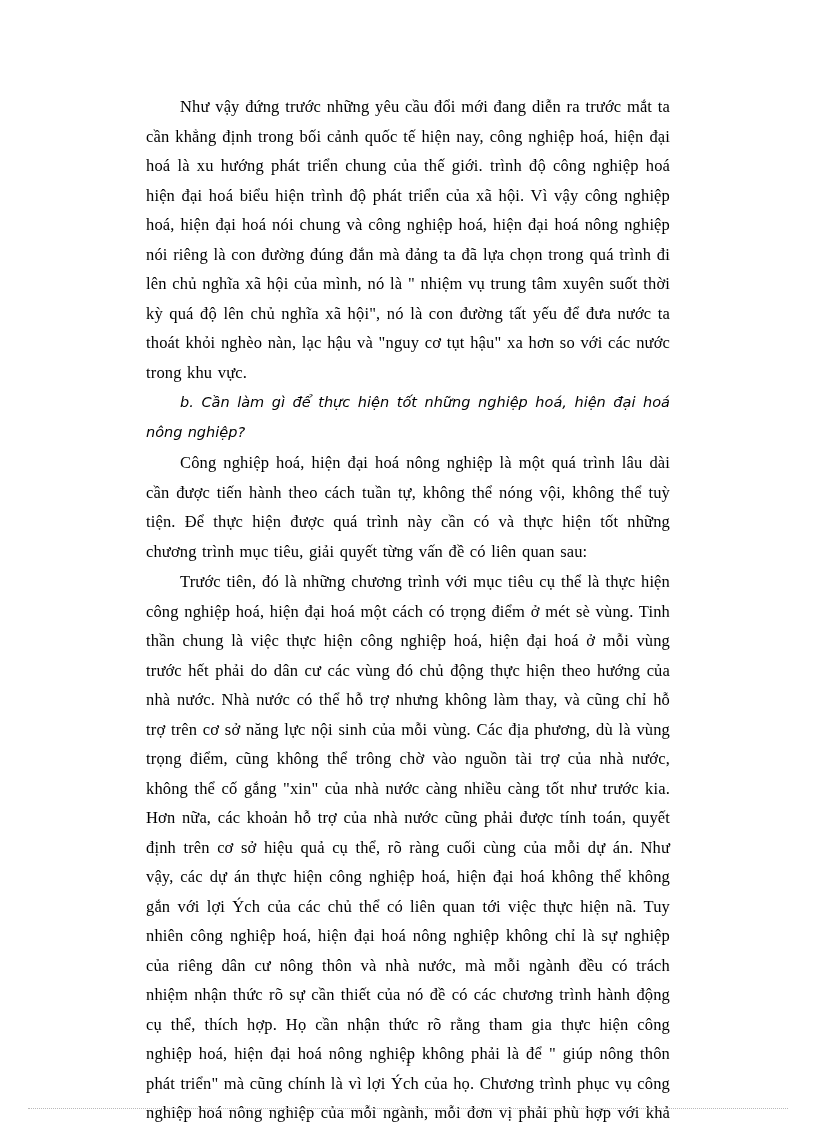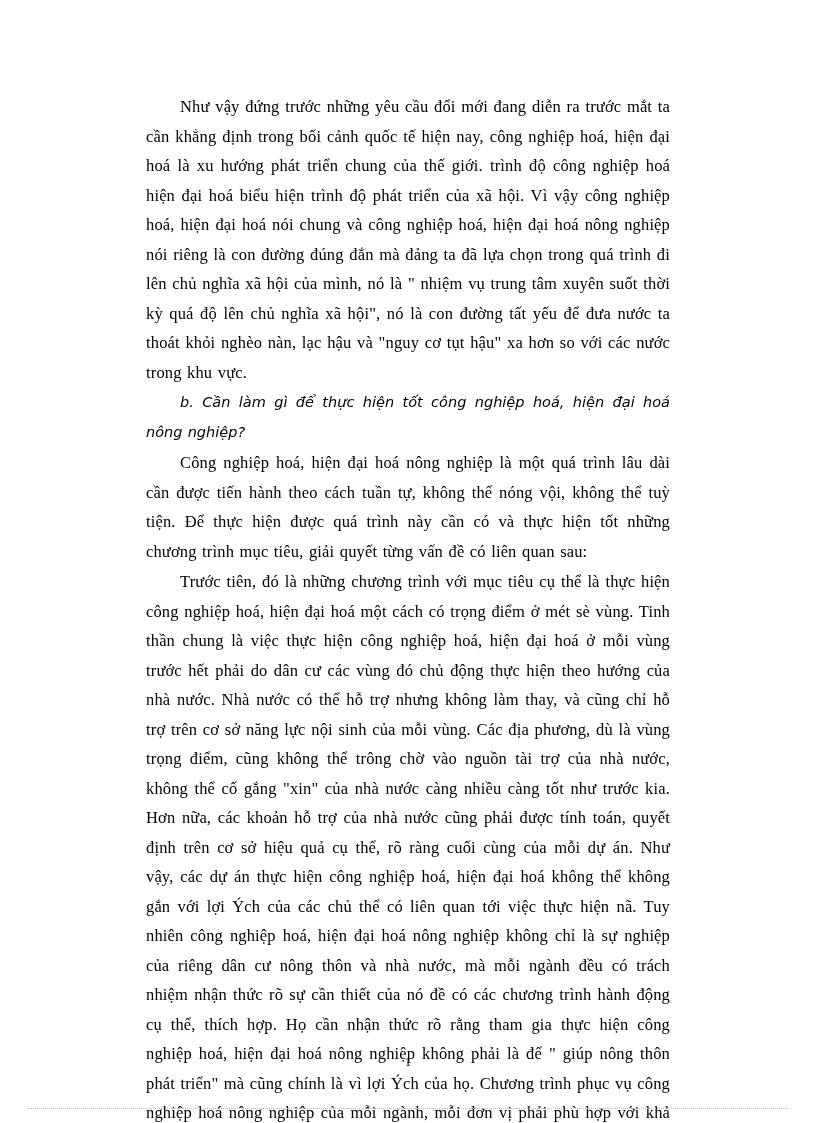--- a/index.html
+++ b/index.html
@@ -65,19 +65,19 @@
     height: 1px;
     border-top: 1px dotted #b9b9b9;
   }
 </style>
 </head>
 <body>
 
 <div class="page">
   <div class="content">
     <p class="para">Như vậy đứng trước những yêu cầu đổi mới đang diễn ra trước mắt ta cần khẳng định trong bối cảnh quốc tế hiện nay, công nghiệp hoá, hiện đại hoá là xu hướng phát triển chung của thế giới. trình độ công nghiệp hoá hiện đại hoá biểu hiện trình độ phát triển của xã hội. Vì vậy công nghiệp hoá, hiện đại hoá nói chung và công nghiệp hoá, hiện đại hoá nông nghiệp nói riêng là con đường đúng đắn mà đảng ta đã lựa chọn trong quá trình đi lên chủ nghĩa xã hội của mình, nó là " nhiệm vụ trung tâm xuyên suốt thời kỳ quá độ lên chủ nghĩa xã hội", nó là con đường tất yếu để đưa nước ta thoát khỏi nghèo nàn, lạc hậu và "nguy cơ tụt hậu" xa hơn so với các nước trong khu vực.</p>
-    <p class="para heading">b. Cần làm gì để thực hiện tốt công nghiệp hoá, hiện đại hoá nông nghiệp?</p>
+    <p class="para heading">b. Cần làm gì để thực hiện tốt những nghiệp hoá, hiện đại hoá nông nghiệp?</p>
     <p class="para">Công nghiệp hoá, hiện đại hoá nông nghiệp là một quá trình lâu dài cần được tiến hành theo cách tuần tự, không thể nóng vội, không thể tuỳ tiện. Để thực hiện được quá trình này cần có và thực hiện tốt những chương trình mục tiêu, giải quyết từng vấn đề có liên quan sau:</p>
     <p class="para">Trước tiên, đó là những chương trình với mục tiêu cụ thể là thực hiện công nghiệp hoá, hiện đại hoá một cách có trọng điểm ở mét sè vùng. Tinh thần chung là việc thực hiện công nghiệp hoá, hiện đại hoá ở mỗi vùng trước hết phải do dân cư các vùng đó chủ động thực hiện theo hướng của nhà nước. Nhà nước có thể hỗ trợ nhưng không làm thay, và cũng chỉ hỗ trợ trên cơ sở năng lực nội sinh của mỗi vùng. Các địa phương, dù là vùng trọng điểm, cũng không thể trông chờ vào nguồn tài trợ của nhà nước, không thể cố gắng "xin" của nhà nước càng nhiều càng tốt như trước kia. Hơn nữa, các khoản hỗ trợ của nhà nước cũng phải được tính toán, quyết định trên cơ sở hiệu quả cụ thể, rõ ràng cuối cùng của mỗi dự án. Như vậy, các dự án thực hiện công nghiệp hoá, hiện đại hoá không thể không gắn với lợi Ých của các chủ thể có liên quan tới việc thực hiện nã. Tuy nhiên công nghiệp hoá, hiện đại hoá nông nghiệp không chỉ là sự nghiệp của riêng dân cư nông thôn và nhà nước, mà mỗi ngành đều có trách nhiệm nhận thức rõ sự cần thiết của nó đề có các chương trình hành động cụ thể, thích hợp. Họ cần nhận thức rõ rằng tham gia thực hiện công nghiệp hoá, hiện đại hoá nông nghiệp không phải là để " giúp nông thôn phát triển" mà cũng chính là vì lợi Ých của họ. Chương trình phục vụ công nghiệp hoá nông nghiệp của mỗi ngành, mỗi đơn vị phải phù hợp với khả năng của ngành, đơn vị, phải phục vụ những nhu cầu cụ thể của nông nghiệp và nông thôn, đồng thời cố gắng có những địa chỉ áp dụng thu hưởng</p>
   </div>
   <div class="page-number">1</div>
   <div class="footer-rule"></div>
 </div>
 
 </body></html>

